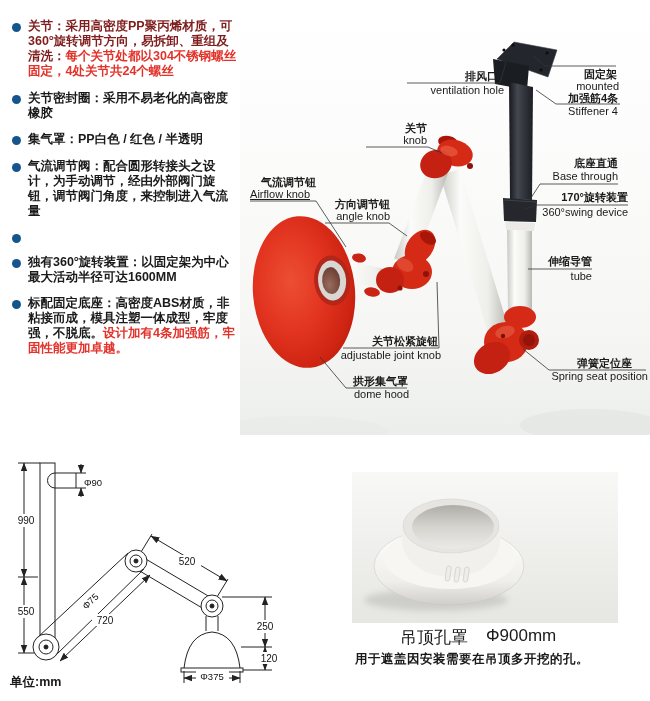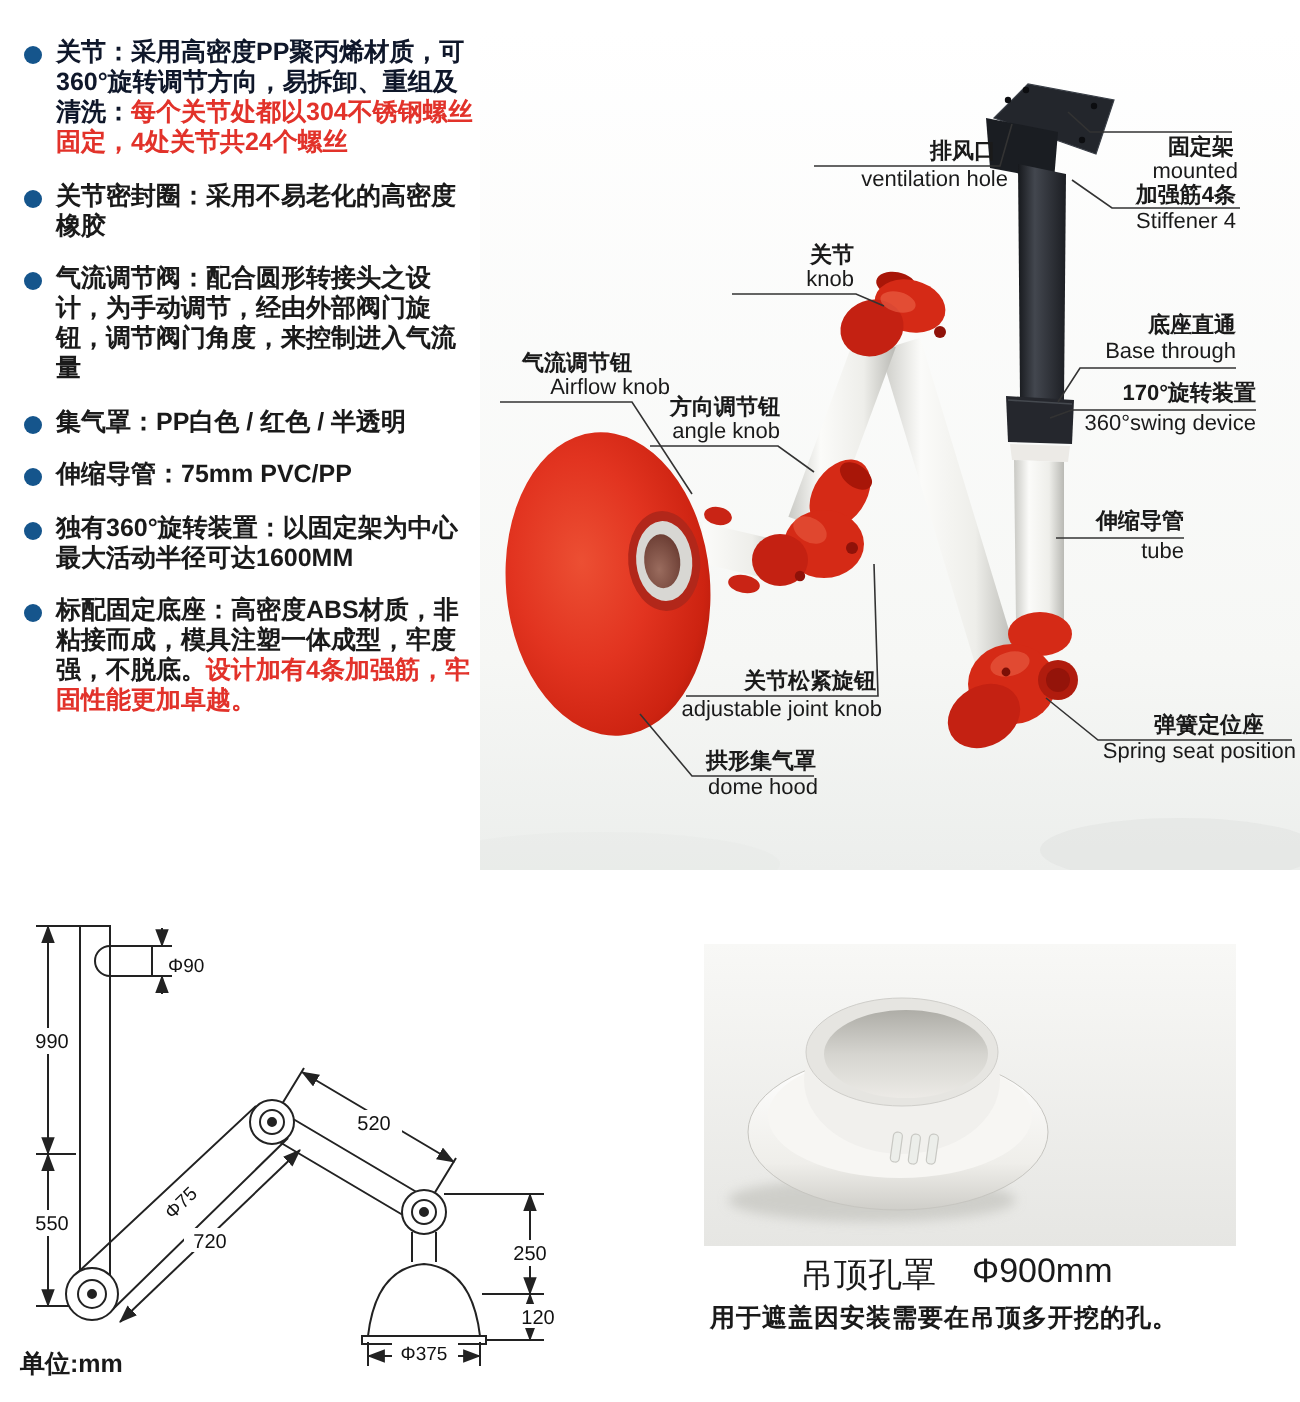--- a/index.html
+++ b/index.html
@@ -21,37 +21,36 @@
   .unit-label{position:absolute;left:10px;top:674px;font-size:12.5px;font-weight:700;}
 </style>
 </head>
 <body>
 
 <div class="page">
 
   <ul class="features" id="features">
       <li class="feat">
         <span class="dot" style="background: rgb(21, 85, 140);"></span>
-        <div class="txt"><span style="color: #0f172a;">关节：采用高密度PP聚丙烯材质，可360°旋转调节方向，易拆卸、重组及清洗：</span><span style="color: rgb(226, 50, 42);">每个关节处都以304不锈钢螺丝固定，4处关节共24个螺丝</span></div>
+        <div class="txt"><span style="color: #7f1d1d;">关节：采用高密度PP聚丙烯材质，可360°旋转调节方向，易拆卸、重组及清洗：</span><span style="color: rgb(226, 50, 42);">每个关节处都以304不锈钢螺丝固定，4处关节共24个螺丝</span></div>
       </li>
       <li class="feat">
         <span class="dot" style="background: rgb(21, 85, 140);"></span>
         <div class="txt"><span style="color: rgb(26, 26, 26);">关节密封圈：采用不易老化的高密度橡胶</span></div>
       </li>
       <li class="feat">
         <span class="dot" style="background: rgb(21, 85, 140);"></span>
+        <div class="txt"><span style="color: rgb(26, 26, 26);">集气罩：PP白色 / 红色 / 半透明</span></div>
+      </li>
+      <li class="feat">
+        <span class="dot" style="background: rgb(21, 85, 140);"></span>
         <div class="txt"><span style="color: rgb(26, 26, 26);">气流调节阀：配合圆形转接头之设计，为手动调节，经由外部阀门旋钮，调节阀门角度，来控制进入气流量</span></div>
       </li>
       <li class="feat">
         <span class="dot" style="background: rgb(21, 85, 140);"></span>
-        <div class="txt"><span style="color: rgb(26, 26, 26);">集气罩：PP白色 / 红色 / 半透明</span></div>
-      </li>
-      <li class="feat">
-        <span class="dot" style="background: rgb(21, 85, 140);"></span>
-        <div class="txt"><span style="color: rgb(26, 26, 26);">伸缩导管：75mm PVC/PP</span></div>
       </li>
       <li class="feat">
         <span class="dot" style="background: rgb(21, 85, 140);"></span>
         <div class="txt"><span style="color: rgb(26, 26, 26);">独有360°旋转装置：以固定架为中心最大活动半径可达1600MM</span></div>
       </li>
       <li class="feat">
         <span class="dot" style="background: rgb(21, 85, 140);"></span>
         <div class="txt"><span style="color: rgb(26, 26, 26);">标配固定底座：高密度ABS材质，非粘接而成，模具注塑一体成型，牢度强，不脱底。</span><span style="color: rgb(226, 50, 42);">设计加有4条加强筋，牢固性能更加卓越。</span></div>
       </li>
     </ul>
@@ -168,21 +167,21 @@
   <div id="photo-labels">
       <div class="plabel cn" style="left: 410px; top: 70px; width: 88px;">排风口</div>
       <div class="plabel en" style="left: 404px; top: 84px; width: 100px;">ventilation hole</div>
       <div class="plabel cn" style="left: 547px; top: 68px; width: 70px;">固定架</div>
       <div class="plabel en" style="left: 545px; top: 80px; width: 74px;">mounted</div>
       <div class="plabel cn" style="left: 552px; top: 92px; width: 66px;">加强筋4条</div>
       <div class="plabel en" style="left: 552px; top: 105px; width: 66px;">Stiffener  4</div>
       <div class="plabel cn" style="left: 365px; top: 122px; width: 62px;">关节</div>
       <div class="plabel en" style="left: 365px; top: 134px; width: 62px;">knob</div>
       <div class="plabel cn" style="left: 248px; top: 176px; width: 68px;">气流调节钮</div>
-      <div class="plabel en" style="left: 263px; top: 188px; width: 72px;">Airflow knob</div>
+      <div class="plabel en" style="left: 238px; top: 188px; width: 72px; text-decoration: underline;">Airflow knob</div>
       <div class="plabel cn" style="left: 322px; top: 198px; width: 68px;">方向调节钮</div>
       <div class="plabel en" style="left: 322px; top: 210px; width: 68px;">angle knob</div>
       <div class="plabel cn" style="left: 538px; top: 157px; width: 80px;">底座直通</div>
       <div class="plabel en" style="left: 538px; top: 170px; width: 80px;">Base through</div>
       <div class="plabel cn" style="left: 534px; top: 191px; width: 94px;">170°旋转装置</div>
       <div class="plabel en" style="left: 534px; top: 206px; width: 94px;">360°swing device</div>
       <div class="plabel cn" style="left: 528px; top: 255px; width: 64px;">伸缩导管</div>
       <div class="plabel en" style="left: 528px; top: 270px; width: 64px;">tube</div>
       <div class="plabel cn" style="left: 352px; top: 335px; width: 86px;">关节松紧旋钮</div>
       <div class="plabel en" style="left: 337px; top: 349px; width: 104px;">adjustable joint knob</div>

